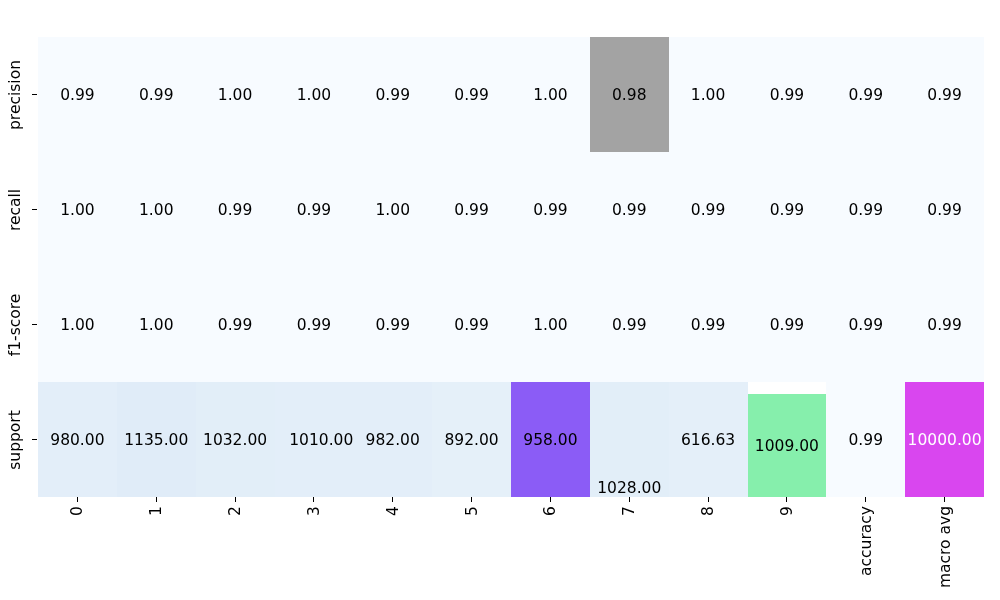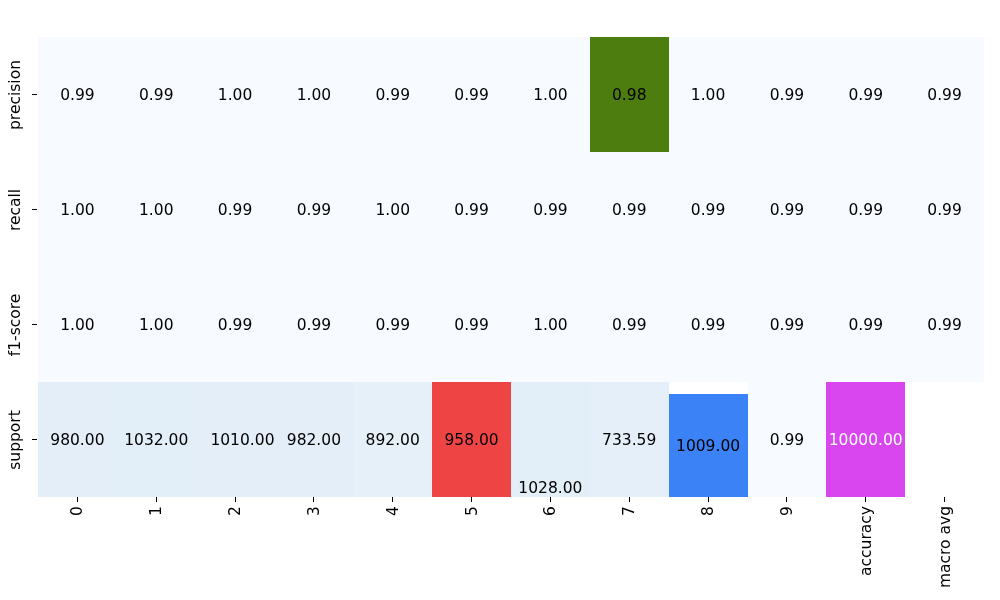--- a/index.html
+++ b/index.html
@@ -95,21 +95,21 @@
       </div>
       <div class="cell" style="background: rgb(247, 251, 255);">
         <span style="color: rgb(0, 0, 0);">0.99</span>
       </div>
       <div class="cell" style="background: rgb(247, 251, 255);">
         <span style="color: rgb(0, 0, 0);">0.99</span>
       </div>
       <div class="cell" style="background: rgb(247, 251, 255);">
         <span style="color: rgb(0, 0, 0);">1.00</span>
       </div>
-      <div class="cell" style="background: #4d7c0f; text-align: center;">
+      <div class="cell" style="background: #a3a3a3; text-align: center;">
         <span style="color: rgb(0, 0, 0);">0.98</span>
       </div>
       <div class="cell" style="background: rgb(247, 251, 255);">
         <span style="color: rgb(0, 0, 0);">1.00</span>
       </div>
       <div class="cell" style="background: rgb(247, 251, 255);">
         <span style="color: rgb(0, 0, 0);">0.99</span>
       </div>
       <div class="cell" style="background: rgb(247, 251, 255);">
         <span style="color: rgb(0, 0, 0);">0.99</span>
@@ -185,42 +185,45 @@
       </div>
       <div class="cell" style="background: rgb(247, 251, 255);">
         <span style="color: rgb(0, 0, 0);">0.99</span>
       </div>
       <div class="cell" style="background: rgb(247, 251, 255);">
         <span style="color: rgb(0, 0, 0);">0.99</span>
       </div>
       <div class="cell" style="background: rgb(227, 238, 249);">
         <span style="color: rgb(0, 0, 0);">980.00</span>
       </div>
+      <div class="cell" style="background: rgb(224, 236, 248);">
+        <span style="color: rgb(0, 0, 0);">1135.00</span>
+      </div>
       <div class="cell" style="background: rgb(226, 238, 248);">
         <span style="color: rgb(0, 0, 0);">1032.00</span>
       </div>
       <div class="cell" style="background: rgb(227, 238, 249); justify-content: flex-end;">
         <span style="color: rgb(0, 0, 0);">1010.00</span>
       </div>
       <div class="cell" style="background: rgb(227, 238, 249);">
         <span style="color: rgb(0, 0, 0);">982.00</span>
       </div>
       <div class="cell" style="background: rgb(229, 240, 249); text-align: center;">
         <span style="color: rgb(0, 0, 0);">892.00</span>
       </div>
-      <div class="cell" style="background: #ef4444;">
+      <div class="cell" style="background: #8b5cf6;">
         <span style="color: rgb(0, 0, 0);">958.00</span>
       </div>
       <div class="cell" style="background: rgb(226, 238, 248); align-items: flex-end;">
         <span style="color: rgb(0, 0, 0);">1028.00</span>
       </div>
       <div class="cell" style="background: rgb(228, 239, 249);">
-        <span style="color: rgb(0, 0, 0);">733.59</span>
-      </div>
-      <div class="cell" style="background: #3b82f6; margin-top: 12px;">
+        <span style="color: rgb(0, 0, 0);">616.63</span>
+      </div>
+      <div class="cell" style="background: #86efac; margin-top: 12px;">
         <span style="color: rgb(0, 0, 0);">1009.00</span>
       </div>
       <div class="cell" style="background: rgb(247, 251, 255);">
         <span style="color: rgb(0, 0, 0);">0.99</span>
       </div>
       <div class="cell" style="background: #d946ef;">
         <span style="color: rgb(255, 255, 255);">10000.00</span>
       </div>
     </div>
 <div class="tick-x" style="left: 76.9167px; top: 497px; background: rgb(0, 0, 0);"></div>

